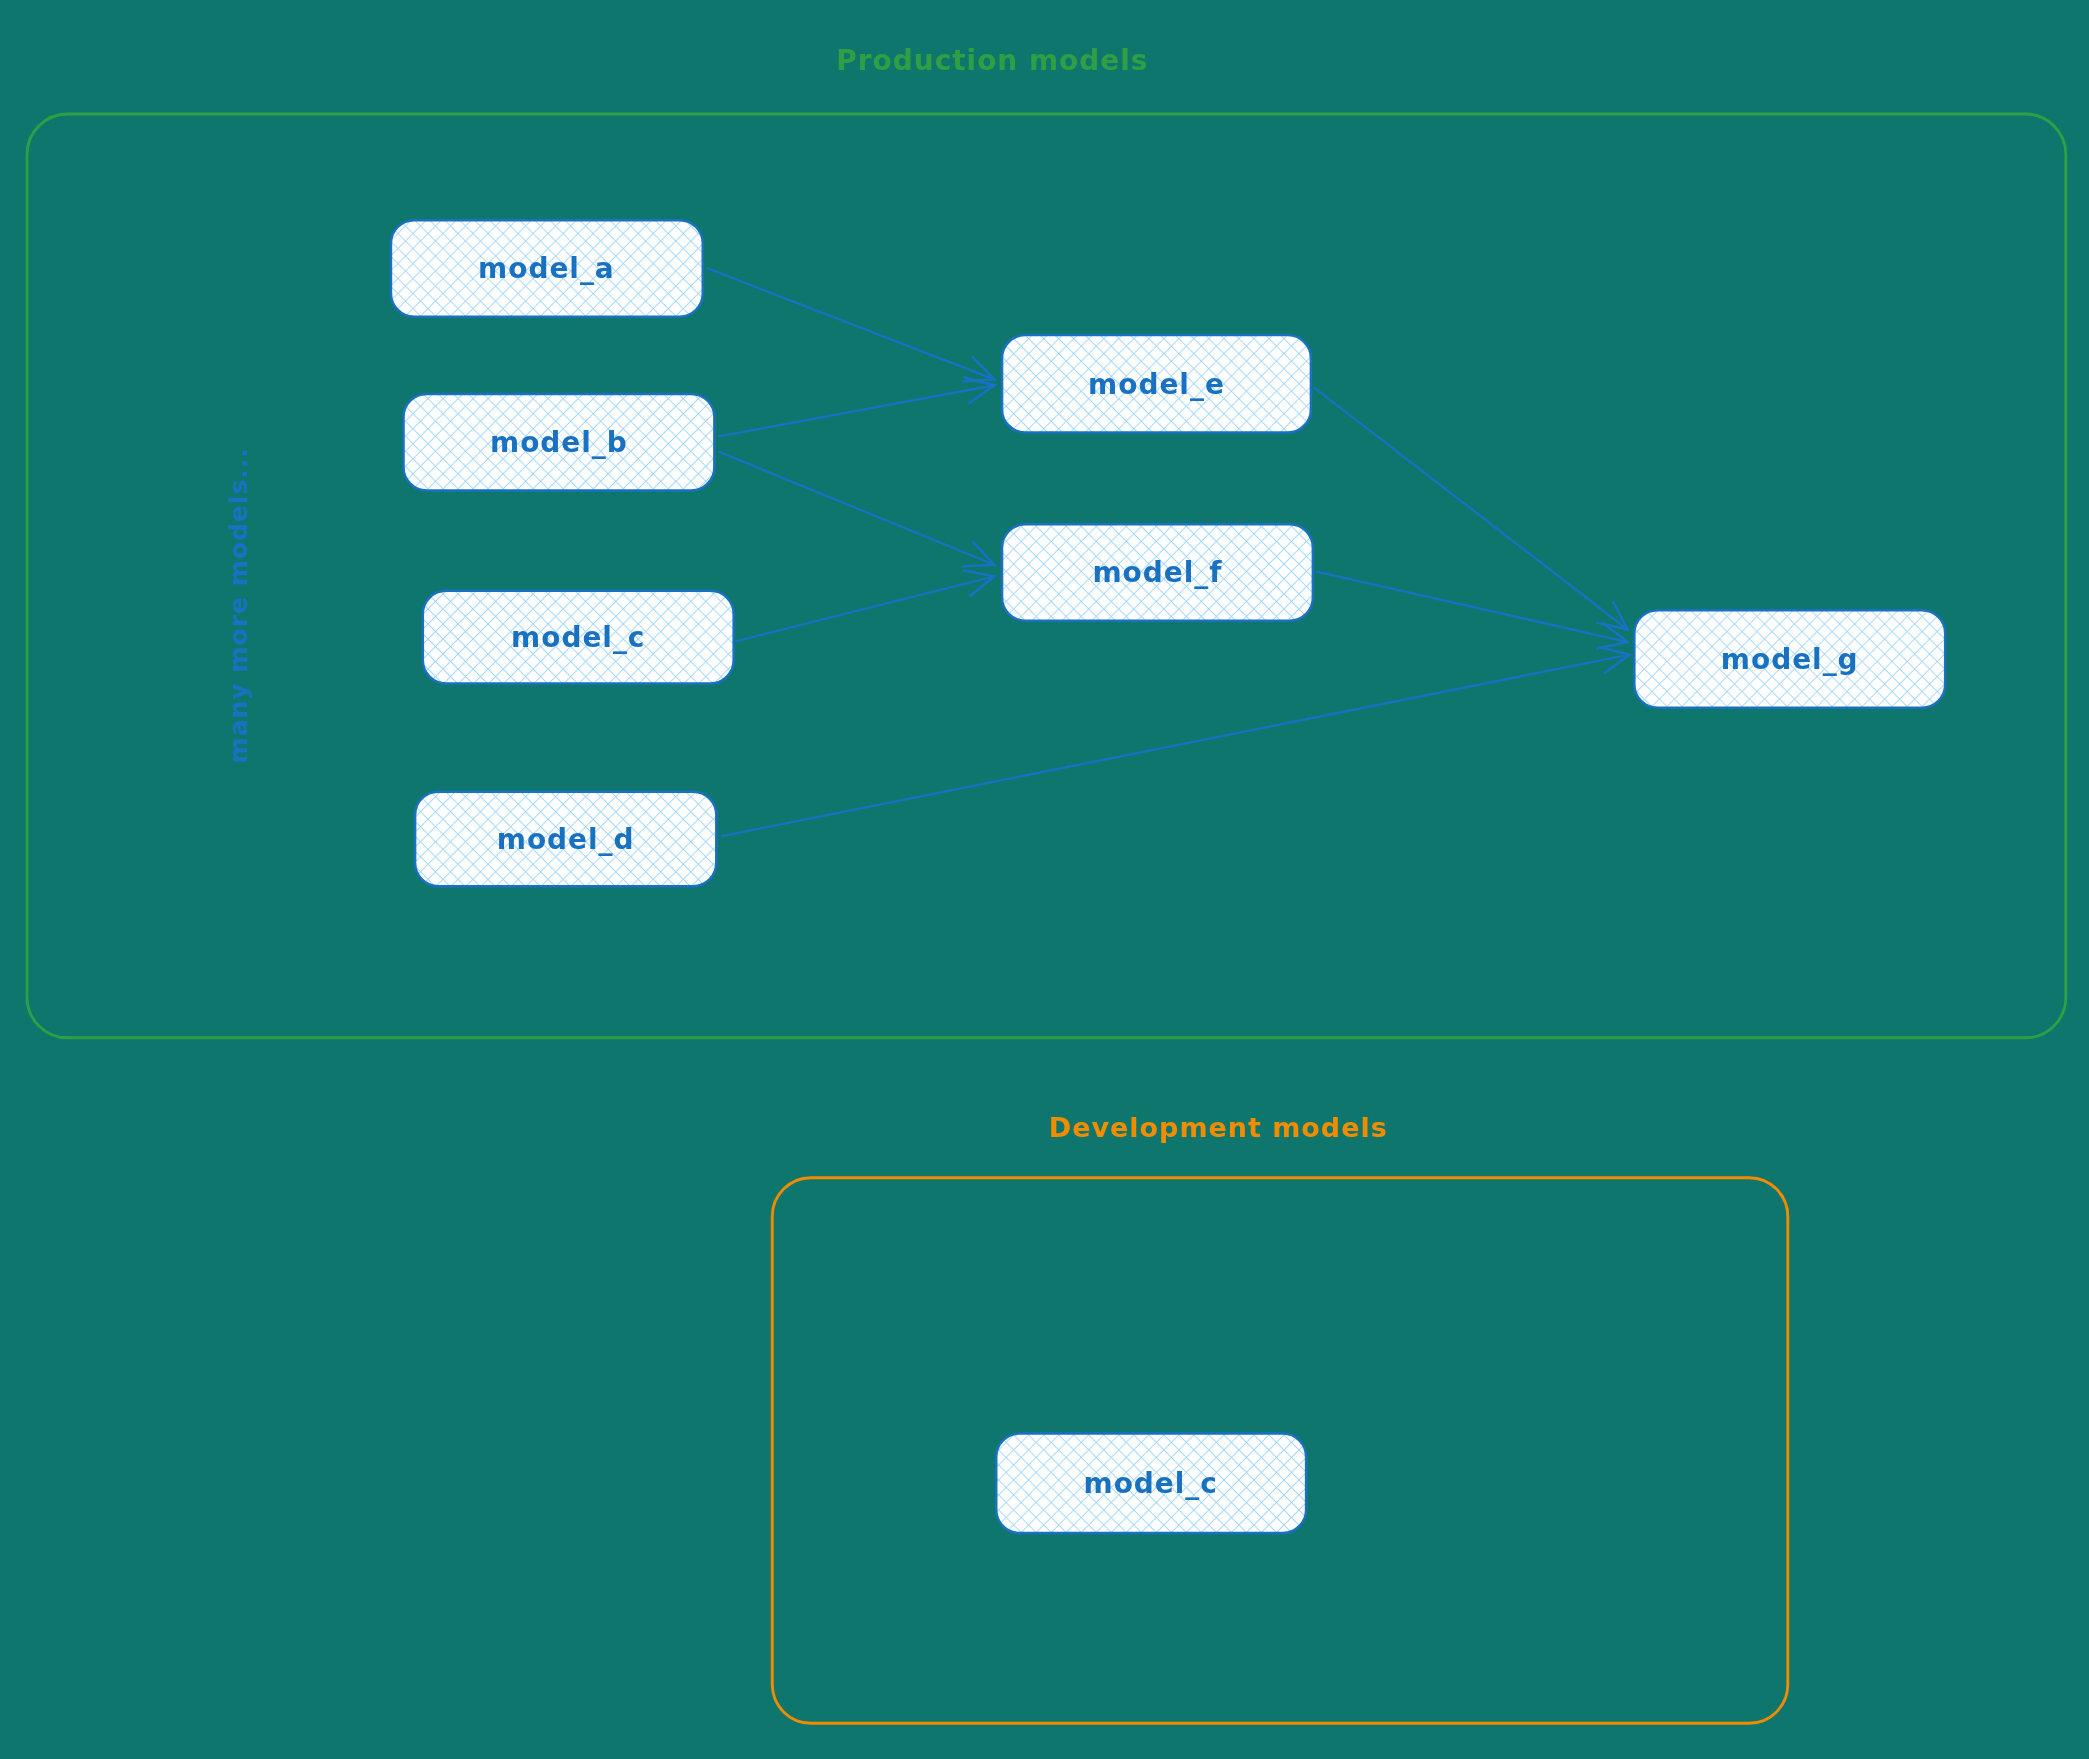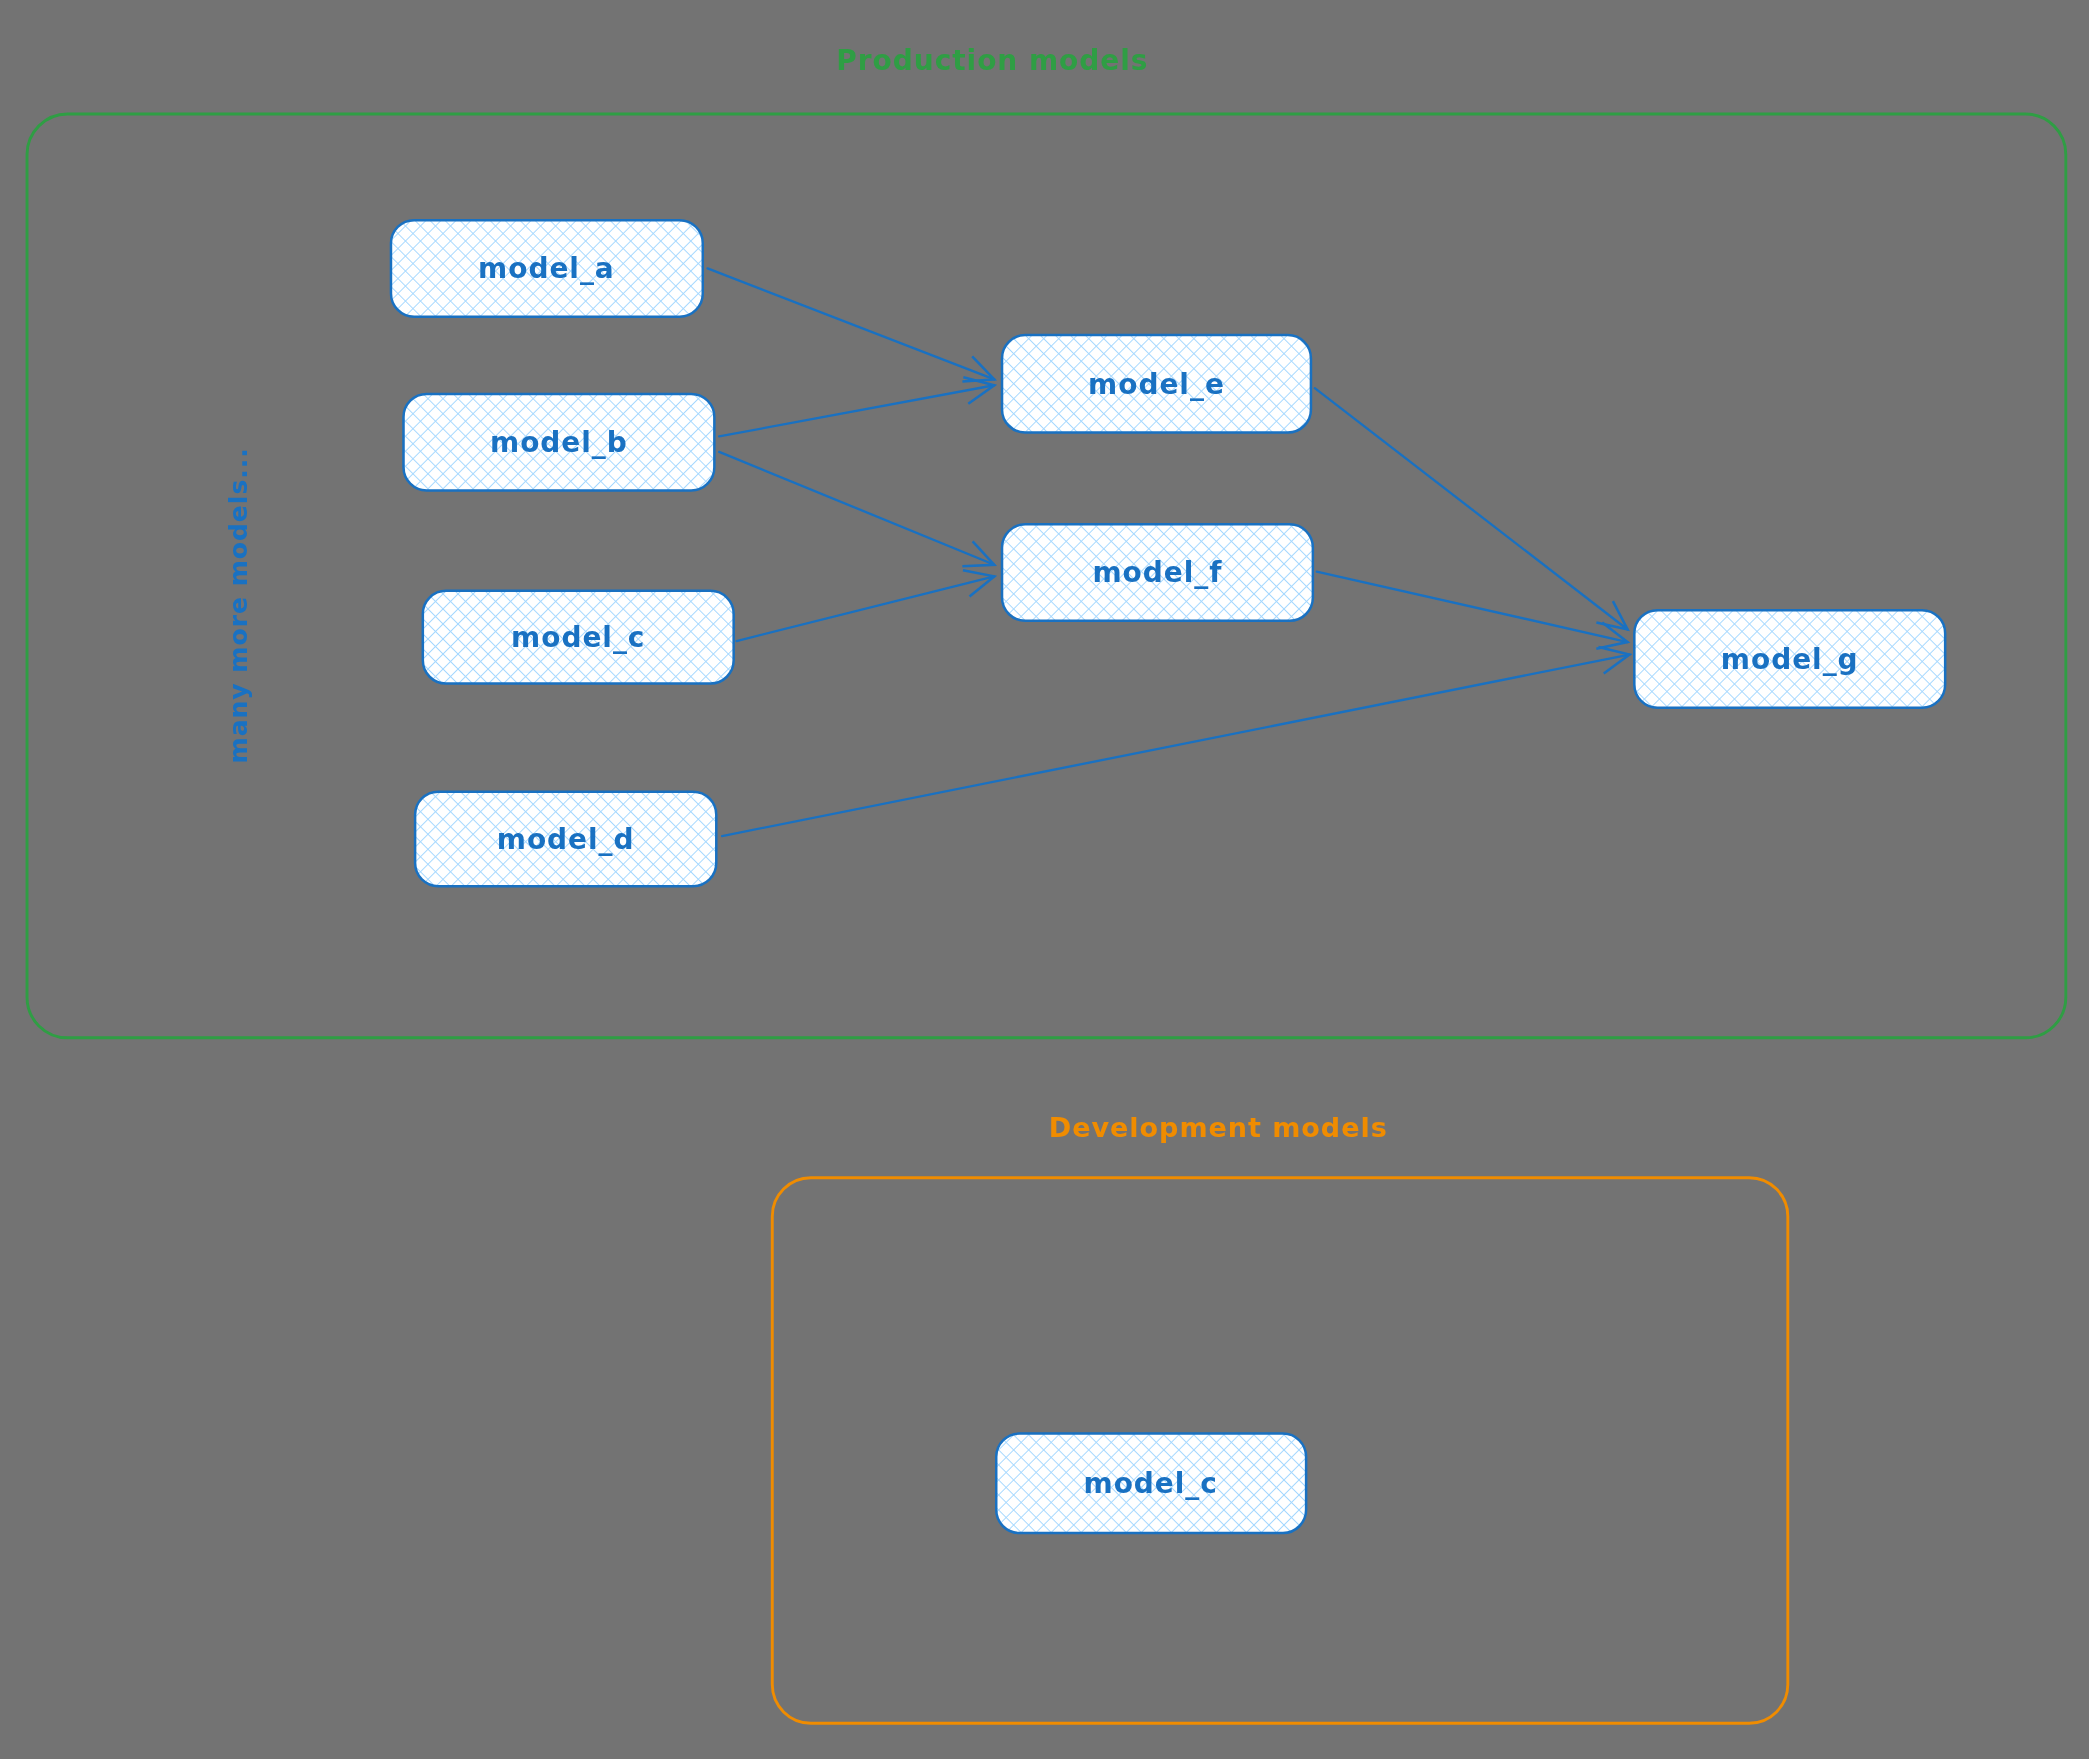--- a/index.html
+++ b/index.html
@@ -1,16 +1,16 @@
 <!DOCTYPE html>
 <html style="--blue: #1971c2; --fill: #a5d8ff; --green: #2f9e44; --orange: #f08c00; --background: #ffffff;"><head>
 <meta charset="utf-8">
 <style>
   html,body { margin:0; padding:0; background:#ffffff; }
-  .canvas { position:relative; width:2089px; height:1759px; background:#737373;
+  .canvas { position:relative; width:2089px; height:1759px; background:#0f766e;
             font-family:"DejaVu Sans", sans-serif; }
   svg { display:block; }
 
   .container-green { fill:none; stroke:var(--green,#2f9e44); stroke-width:3; }
   .container-orange { fill:none; stroke:var(--orange,#f08c00); stroke-width:3; }
 
   .title-green  { fill:var(--green,#2f9e44);  font-size:29px; font-weight:bold; text-anchor:middle; letter-spacing:1px; }
   .title-orange { fill:var(--orange,#f08c00); font-size:28px; font-weight:bold; text-anchor:middle; letter-spacing:1px; }
   .annotation   { fill:var(--blue,#1971c2);   font-size:26px; font-weight:bold; text-anchor:middle; letter-spacing:1px; }
 

